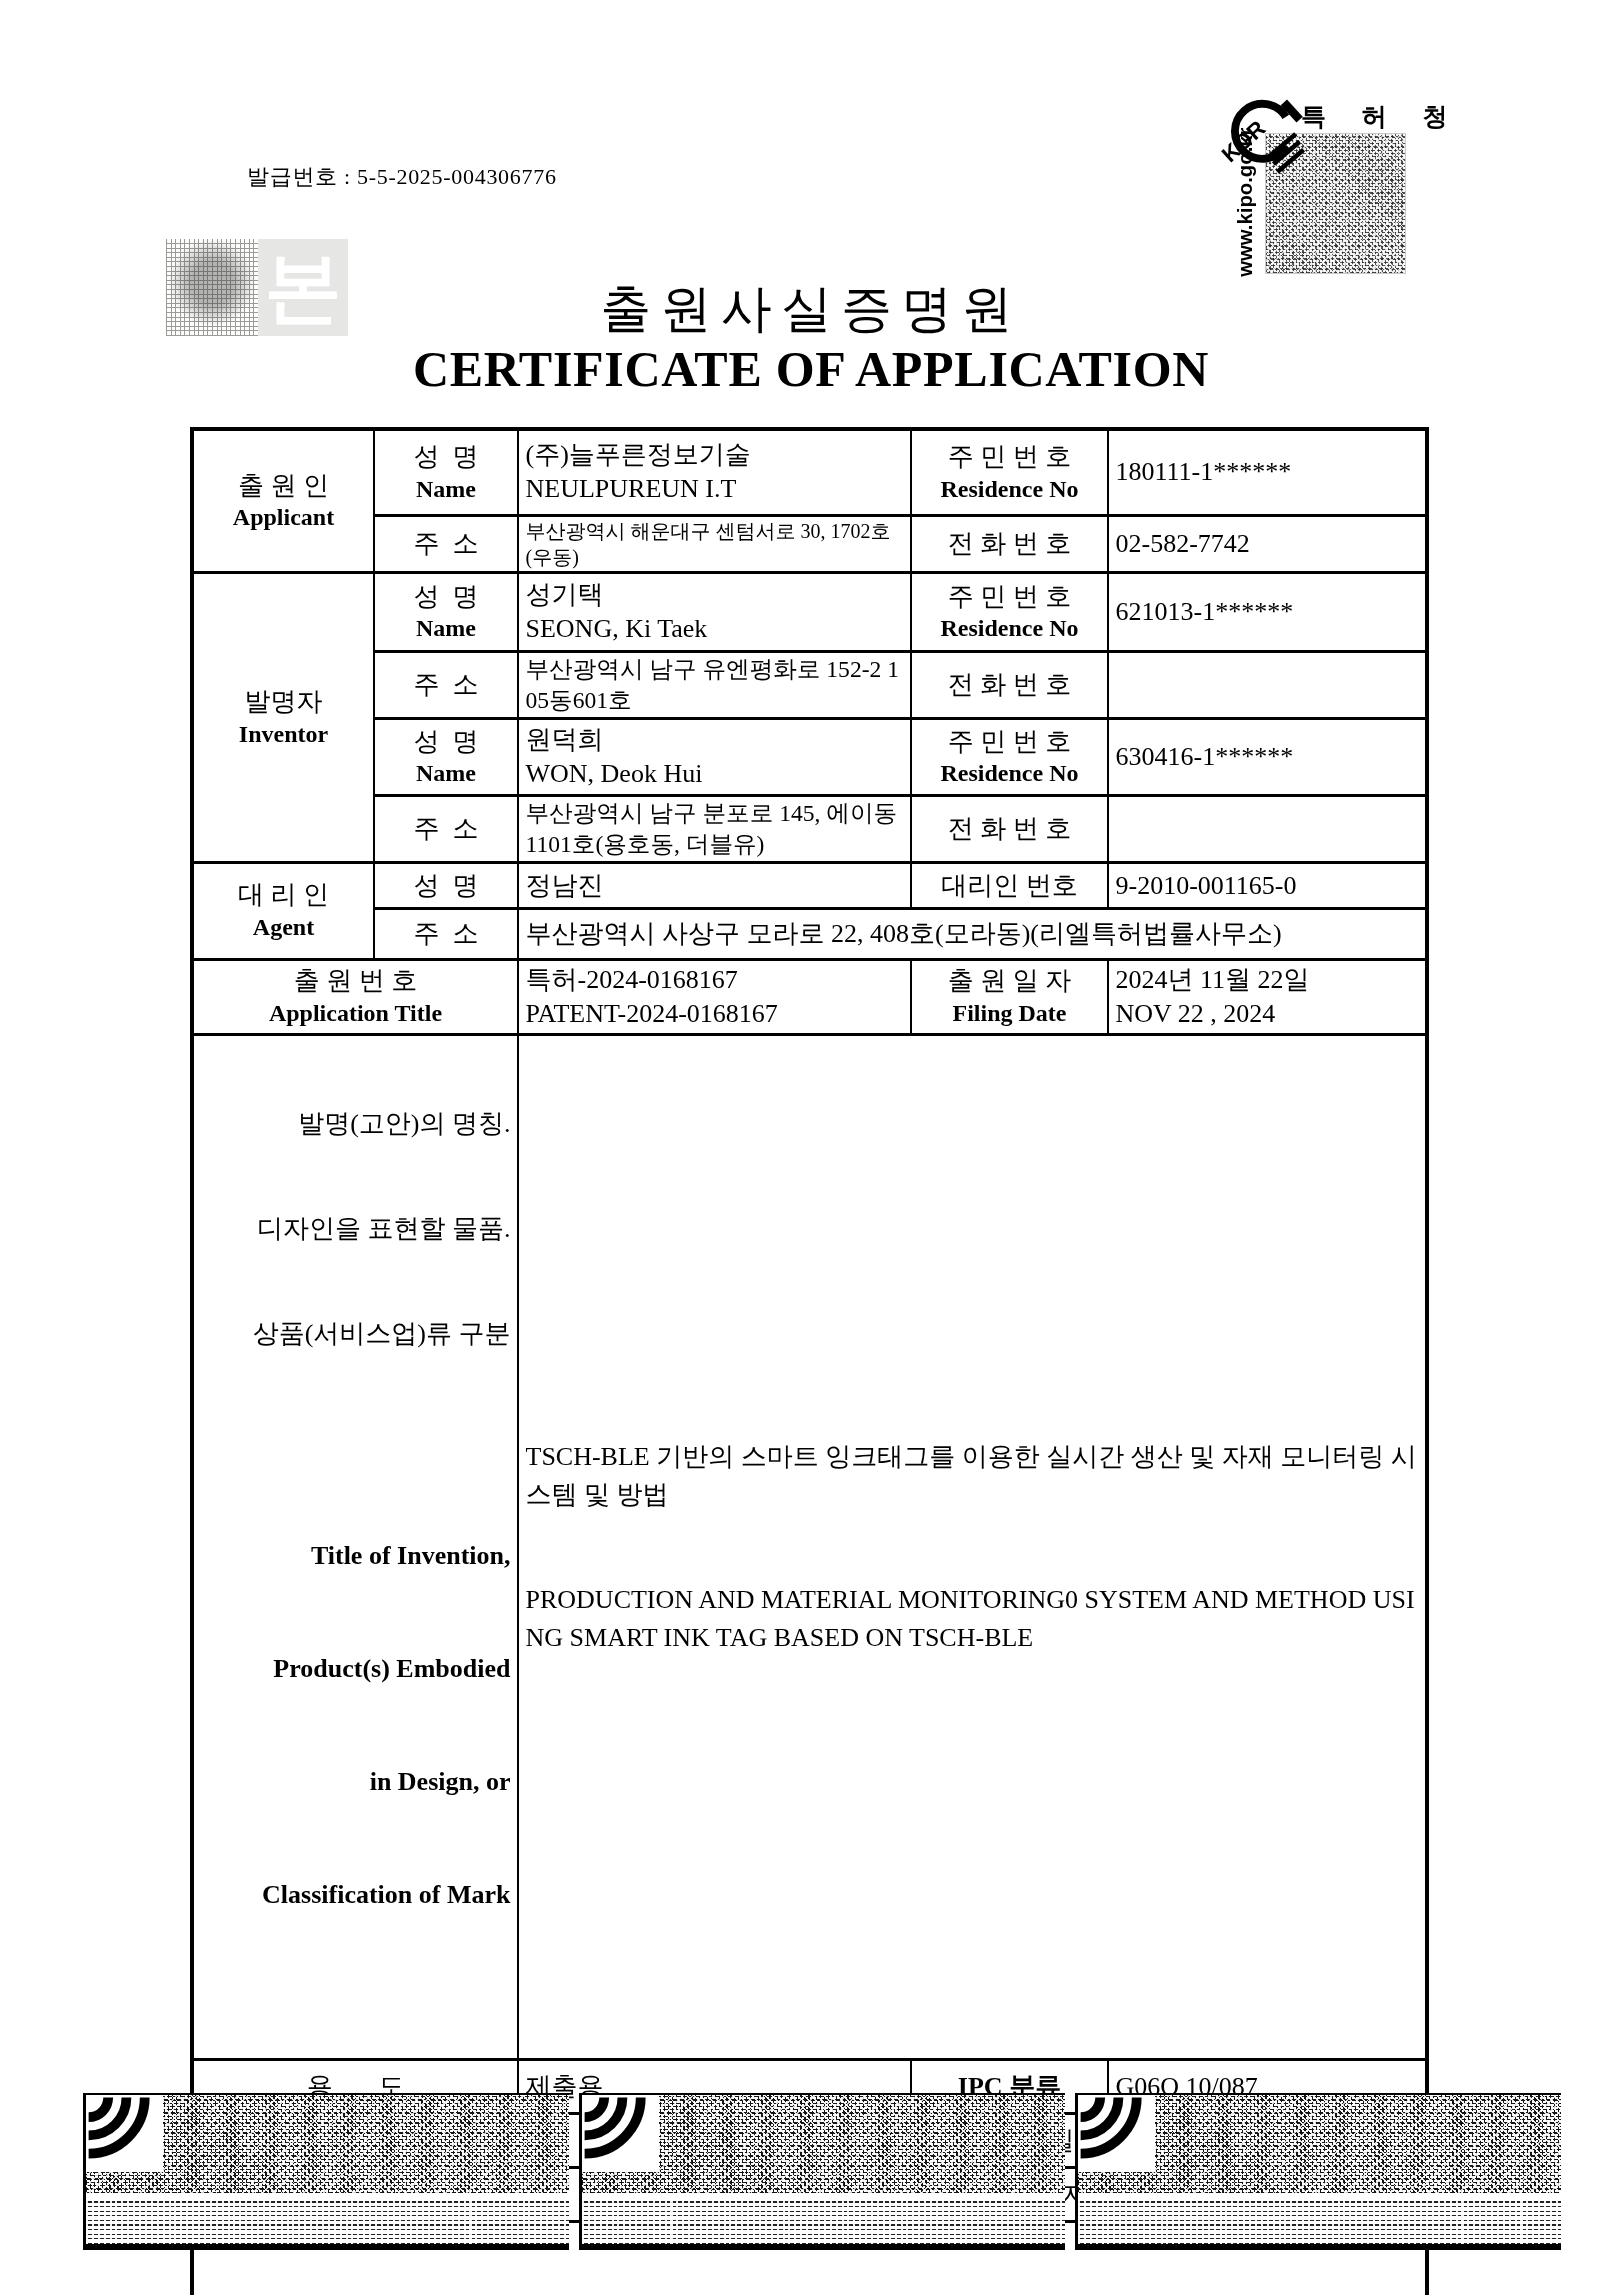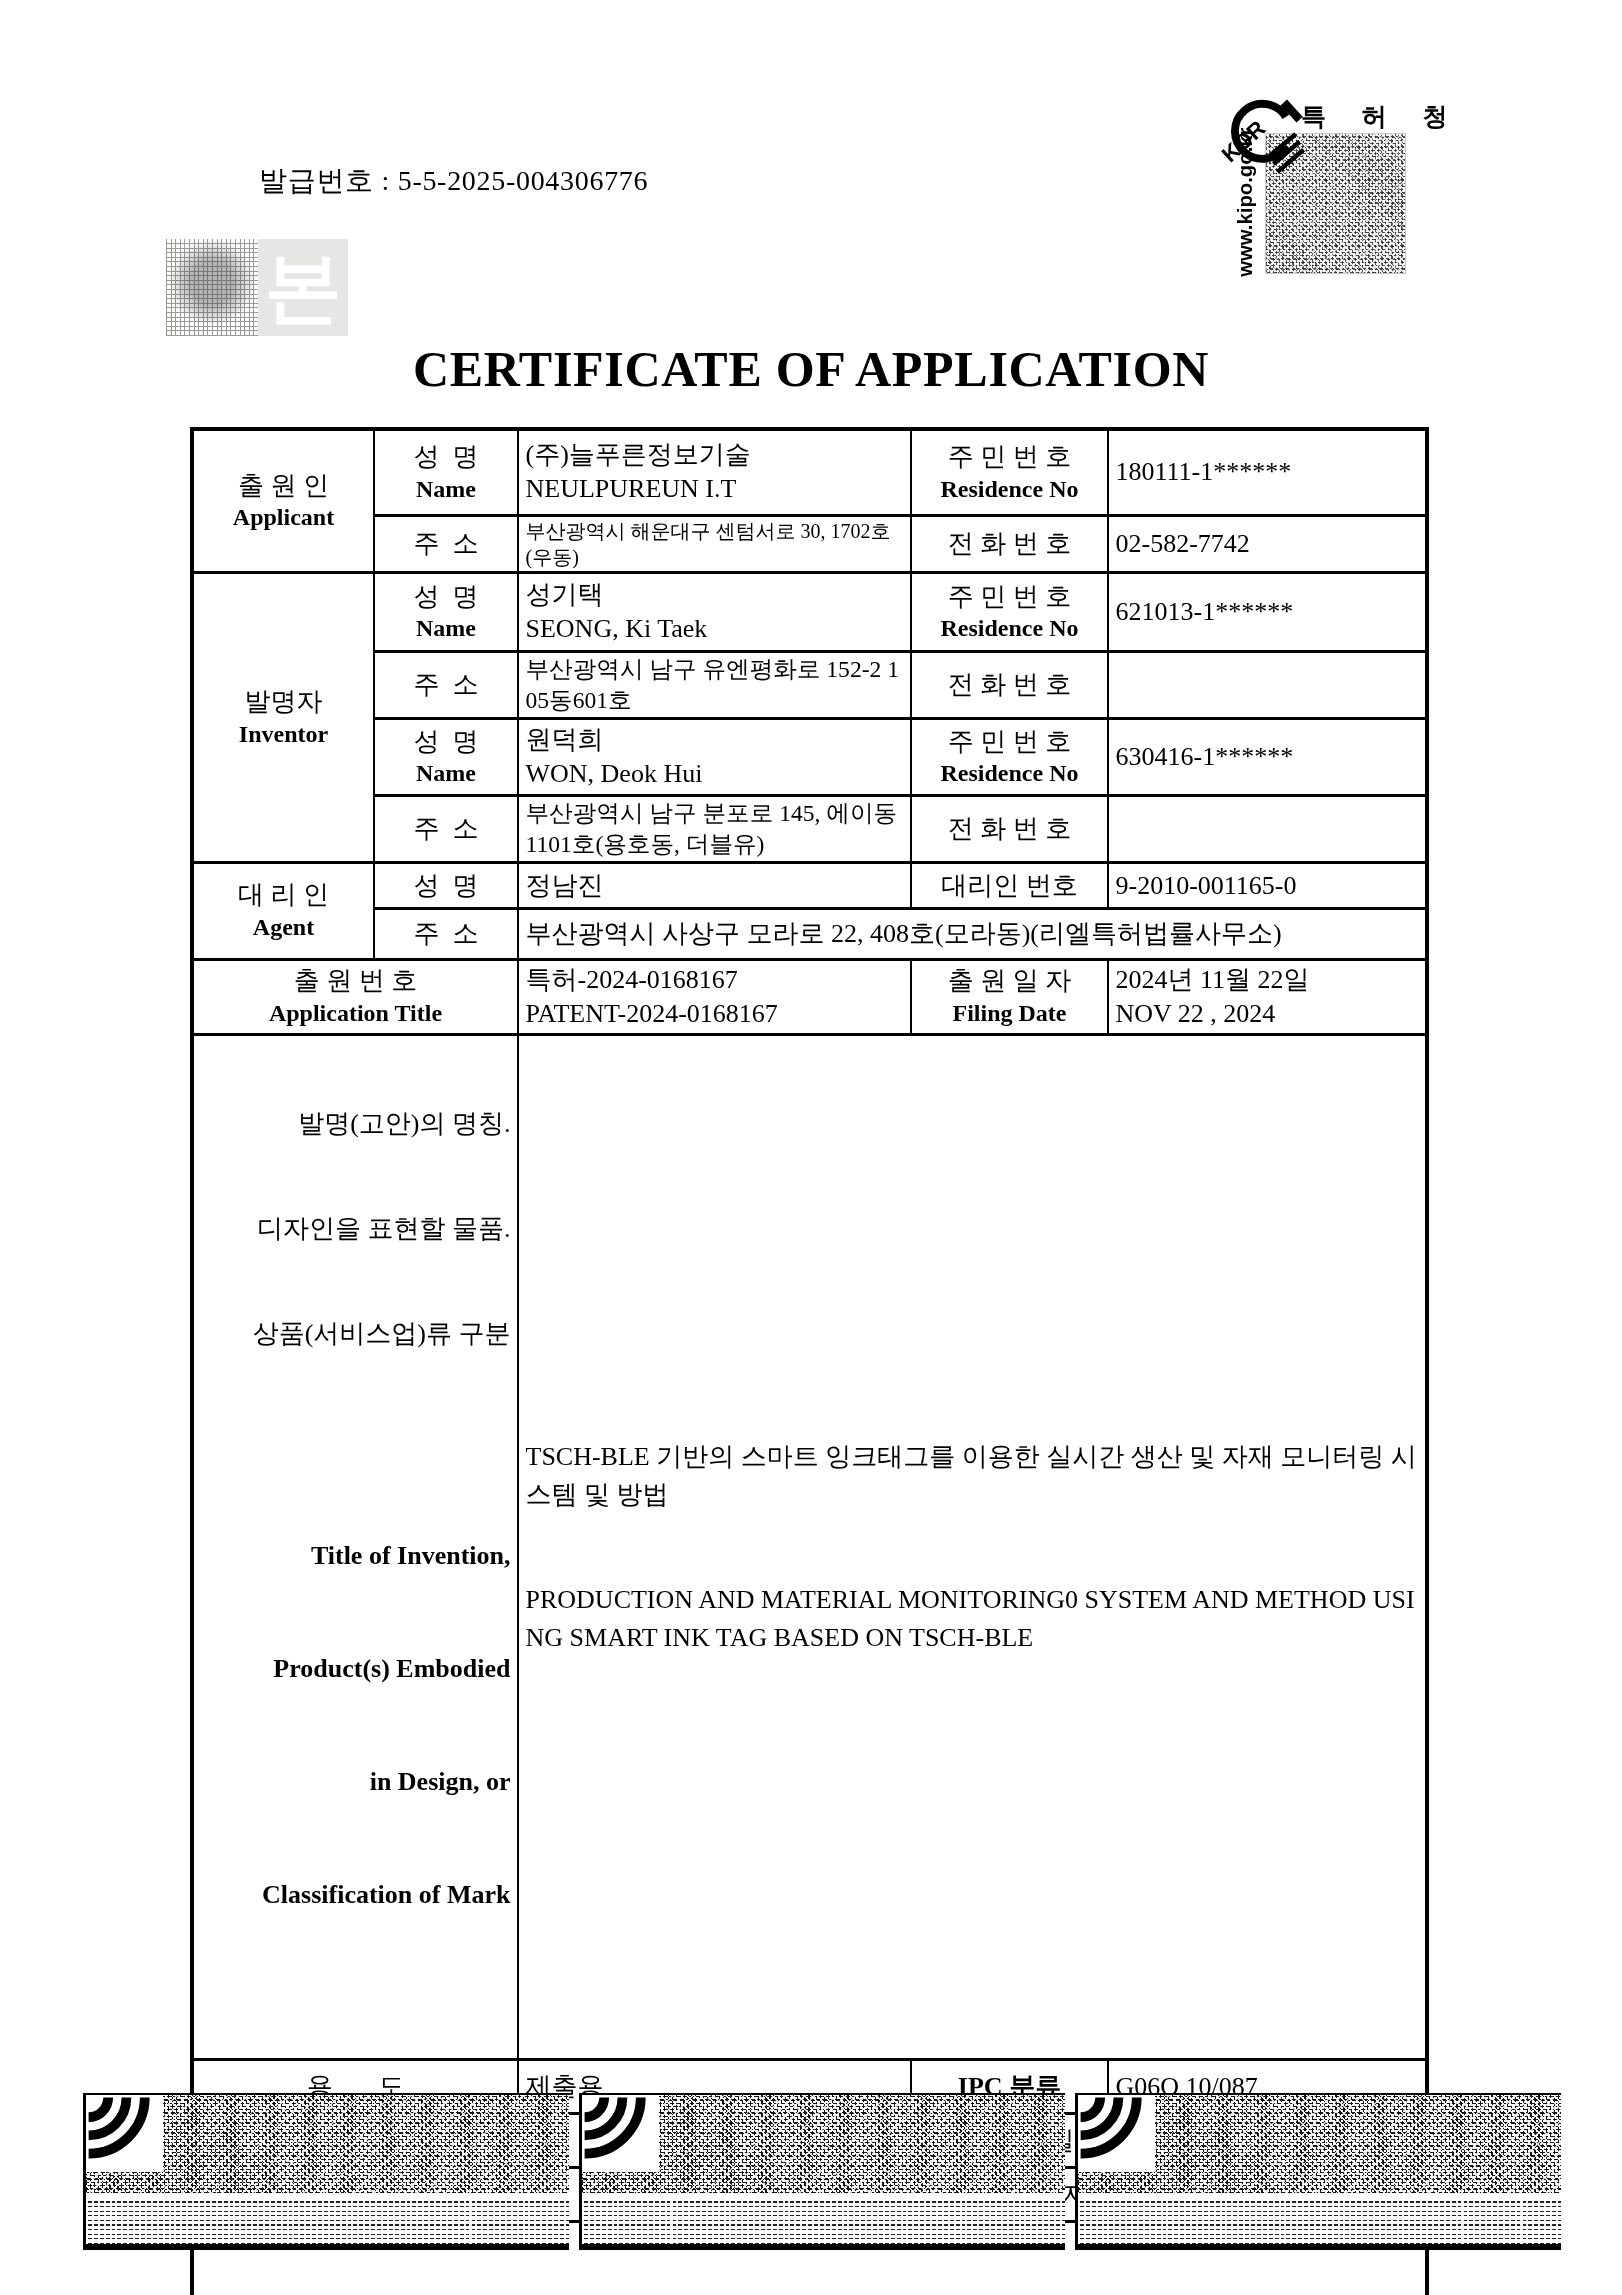--- a/index.html
+++ b/index.html
@@ -1,20 +1,20 @@
 <!DOCTYPE html>
 <html style="font-size:10.5px"><head>
 <meta charset="utf-8">
 <style>
   html,body{margin:0;padding:0;background:#fff;}
   #page{position:relative;width:1622px;height:2295px;background:#ffffff;overflow:hidden;
         font-family:"Liberation Serif","DejaVu Serif",serif;color:#000;}
 
   
-  .issue-no{position:absolute;left:247px;top:162px;font-size:28px;letter-spacing:0.7px;margin-left:12px;}
+  .issue-no{position:absolute;left:247px;top:162px;font-size:22px;letter-spacing:0.7px;}
   .main-title{position:absolute;left:0;top:275px;width:100%;text-align:center;
               font-family:"Liberation Sans","DejaVu Sans",sans-serif;
               font-size:51px;font-weight:500;letter-spacing:9.2px;}
   .sub-title{position:absolute;left:0;top:340px;width:100%;text-align:center;
              font-size:50px;font-weight:bold;letter-spacing:0.7px;}
 
   
   .orig{position:absolute;left:166px;top:239px;display:flex;}
   .orig-noise{width:92px;height:97px;background-color:#fdfdfc;
     background-image:
@@ -88,20 +88,21 @@
     <div class="kipo-code"></div>
     <svg class="kor-svg" width="118" height="190" viewBox="0 0 180 290">
       <path d="M 131 38 A 42 42 0 1 0 131 82" fill="none" stroke="#000" stroke-width="12"></path>
       <text x="0" y="0" transform="translate(74,84) rotate(-42)" text-anchor="middle" font-family="Liberation Sans, sans-serif" font-size="34" font-weight="bold">KOR</text>
       <line x1="128" y1="16" x2="152" y2="42" stroke="#000" stroke-width="13"></line>
       <path d="M 106 98 L 146 64 M 112 110 L 152 76 M 118 122 L 158 88" stroke="#000" stroke-width="7" fill="#fff"></path>
       <text x="0" y="0" transform="translate(80,282) rotate(-90)" font-family="Liberation Sans, sans-serif" font-size="31" font-weight="bold">www.kipo.go.kr</text>
     </svg>
   </div>
 
+  <div class="main-title">출원사실증명원</div>
   <div class="sub-title">CERTIFICATE OF APPLICATION</div>
 
   <table class="cert">
     <colgroup>
         <col style="width:182px">
         <col style="width:144px">
         <col style="width:393px">
         <col style="width:197px">
         <col style="width:319px">
       </colgroup>

